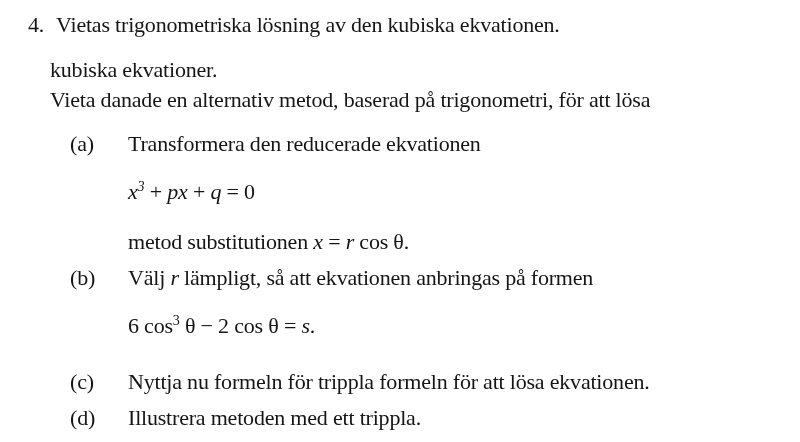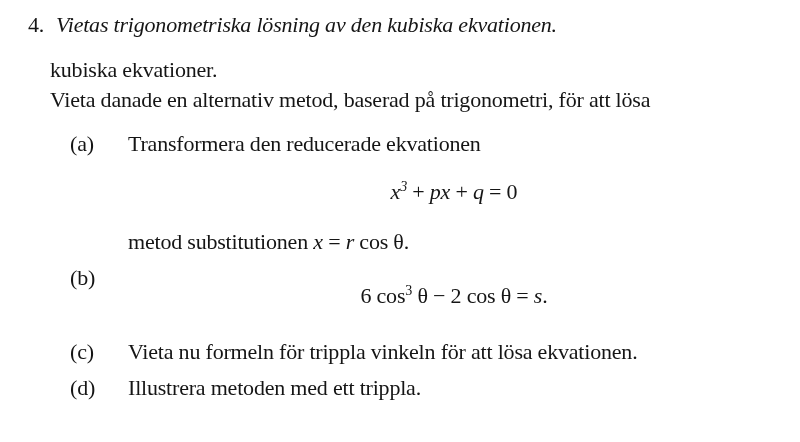--- a/index.html
+++ b/index.html
@@ -7,29 +7,29 @@
   .page {
     width: 800px; height: 442px; overflow: hidden; box-sizing: border-box;
     padding: 10px 20px 0 28px;
     background: #ffffff;
     color: #151515;
     font-family: "Liberation Serif", "DejaVu Serif", serif;
     font-size: 22px;
     letter-spacing: -0.2px;
   }
   .header { display: flex; gap: 12px; line-height: 30px; white-space: nowrap; }
-  .title { font-style: italic; }
+  .title { }
   .intro { margin: 15px 0 0 22px; }
   .line { line-height: 30px; white-space: nowrap; }
   .subitems { margin: 14px 0 0 42px; }
   .subitem { margin-bottom: 6px; }
   .row { display: flex; align-items: flex-start; }
   .label { flex: 0 0 40px; line-height: 30px; }
   .content { flex: 1 1 auto; min-width: 0; margin-left: 18px; }
-  .equation { text-align: center; line-height: 30px; margin: 18px 0 20px; white-space: nowrap; }
+  .equation { text-align: left; line-height: 30px; margin: 18px 0 20px; white-space: nowrap; }
   .it { font-style: italic; }
   sup { font-size: 64%; line-height: 0; }
 </style>
 </head>
 <body>
 
 <div class="page">
 
   <div class="header">
     <span class="num">4.</span>
@@ -51,30 +51,31 @@
           <div class="equation"><span class="it">x</span><sup class="it">3</sup><span> + </span><span class="it">px</span><span> + </span><span class="it">q</span><span> = 0</span></div>
           <div class="line"><span>metod substitutionen </span><span class="it">x</span><span> = </span><span class="it">r</span><span> cos θ.</span></div>
         </div>
       </div>
     </div>
 
     <div class="subitem">
       <div class="row">
         <span class="label">(b)</span>
         <div class="content">
+          <div class="line"><span>Välj </span><span class="it">r</span><span> lämpligt, så att ekvationen anbringas på formen</span></div>
           <div class="equation"><span>6 cos</span><sup>3</sup><span> θ − 2 cos θ = </span><span class="it">s</span><span>.</span></div>
         </div>
       </div>
     </div>
 
     <div class="subitem">
       <div class="row">
         <span class="label">(c)</span>
         <div class="content">
-          <div class="line">Vieta nu formeln för trippla vinkeln för att lösa ekvationen.</div>
+          <div class="line">Nyttja nu formeln för trippla formeln för att lösa ekvationen.</div>
         </div>
       </div>
     </div>
 
     <div class="subitem">
       <div class="row">
         <span class="label">(d)</span>
         <div class="content">
           <div class="line">Illustrera metoden med ett trippla.</div>
         </div>

